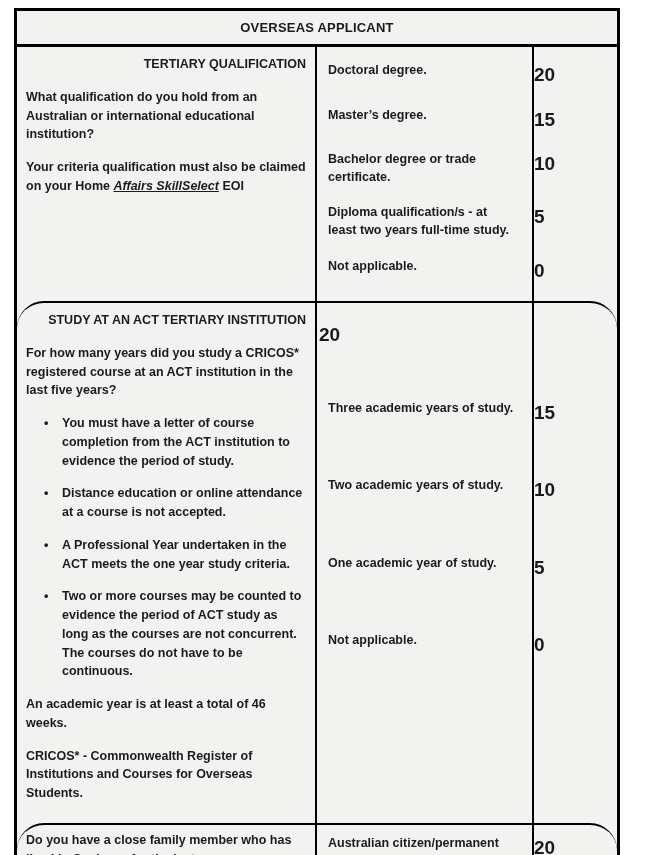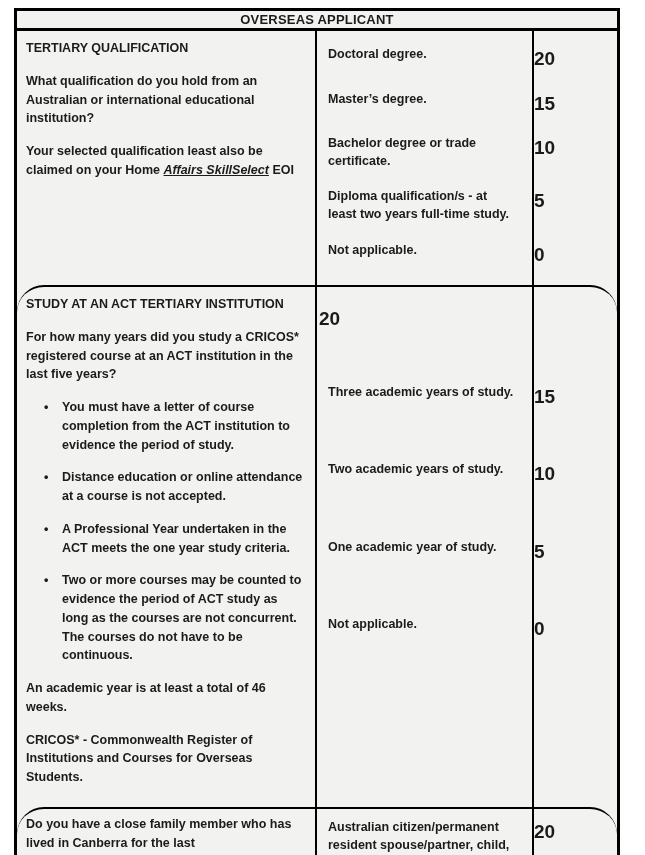--- a/index.html
+++ b/index.html
@@ -10,39 +10,40 @@
     color:#1b1b1b;
     -webkit-font-smoothing:antialiased;
   }
   .points-table{
     position:absolute;left:14px;top:8px;
     width:606px;box-sizing:border-box;
     border:3px solid #000;
     background:#f2f2f0;
   }
   .table-header{
-    height:20px;box-sizing:border-box;
+    height:36px;box-sizing:border-box;
     border-bottom:3px solid #000;
     display:flex;align-items:center;justify-content:center;
     font-weight:bold;font-size:13px;letter-spacing:.2px;
   }
   .section{
     display:grid;grid-template-columns:300px 1fr;
     box-sizing:border-box;
   }
   .section + .section{border-top:2px solid #000;border-radius:27px;}
   .cell-left{
     border-right:2px solid #000;
     padding:6px 9px 6px 9px;
     box-sizing:border-box;
     font-size:12.5px;font-weight:bold;line-height:1.5;
   }
   .section-title{
     font-size:12.5px;font-weight:bold;
     margin:2px 0 14px 0;
+    text-align:right;
   }
   .para{margin:0 0 14px 0;}
   .bullet-row{
     display:flex;margin:0 0 14px 18px;
   }
   .bullet-glyph{width:18px;flex:0 0 18px;}
   .bullet-text{flex:1;}
   .run-italic{font-style:italic;text-decoration:underline;}
   .cell-right{
     position:relative;
@@ -77,21 +78,21 @@
 
 <div class="points-table">
   <div class="table-header">
     <span>OVERSEAS APPLICANT</span>
   </div>
   <div id="sections-host">
       <section class="section sec-0">
         <div class="cell-left">
           <div class="section-title">TERTIARY QUALIFICATION</div>
           <p class="para"><span>What qualification do you hold from an Australian or international educational institution?</span></p>
-          <p class="para"><span>Your selected qualification least also be claimed on your Home </span><span class="run-italic">Affairs SkillSelect</span><span> EOI</span></p>
+          <p class="para"><span>Your criteria qualification must also be claimed on your Home </span><span class="run-italic">Affairs SkillSelect</span><span> EOI</span></p>
         </div>
         <div class="cell-right">
           <div class="opt-row">
             <div class="opt-label">Doctoral degree.</div>
             <div class="opt-points">20</div>
           </div>
           <div class="opt-row">
             <div class="opt-label">Master’s degree.</div>
             <div class="opt-points">15</div>
           </div>

